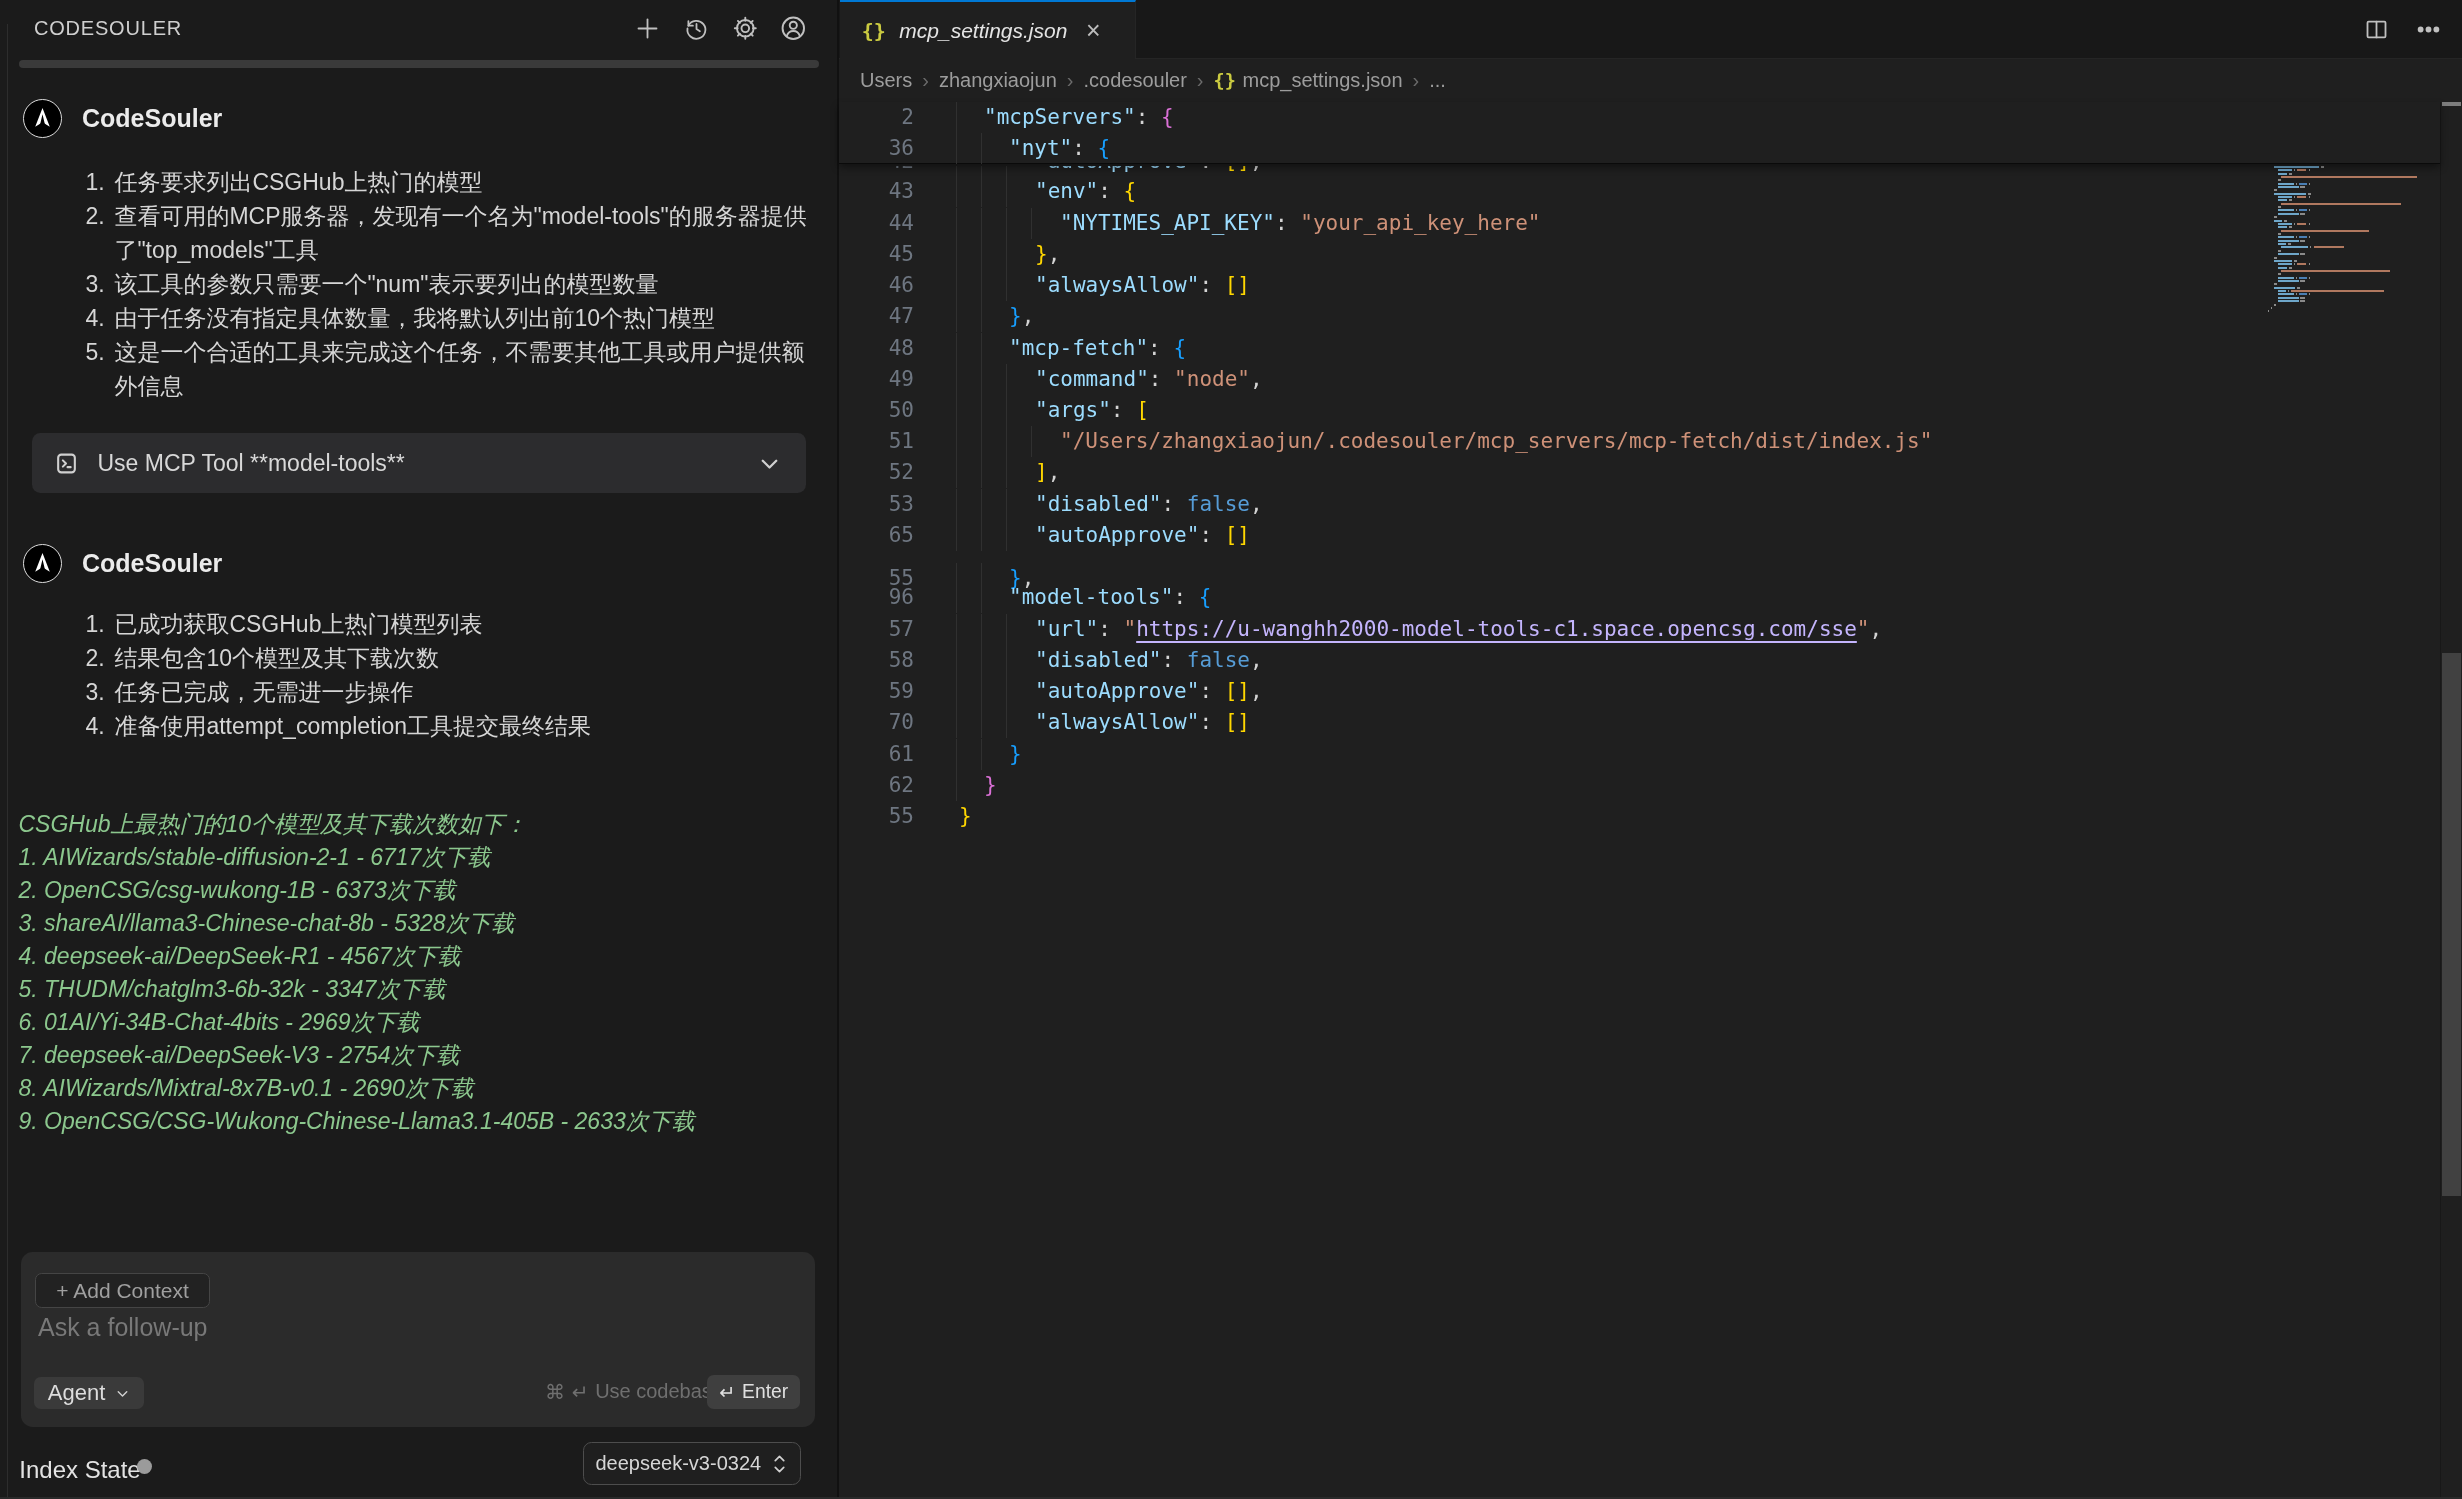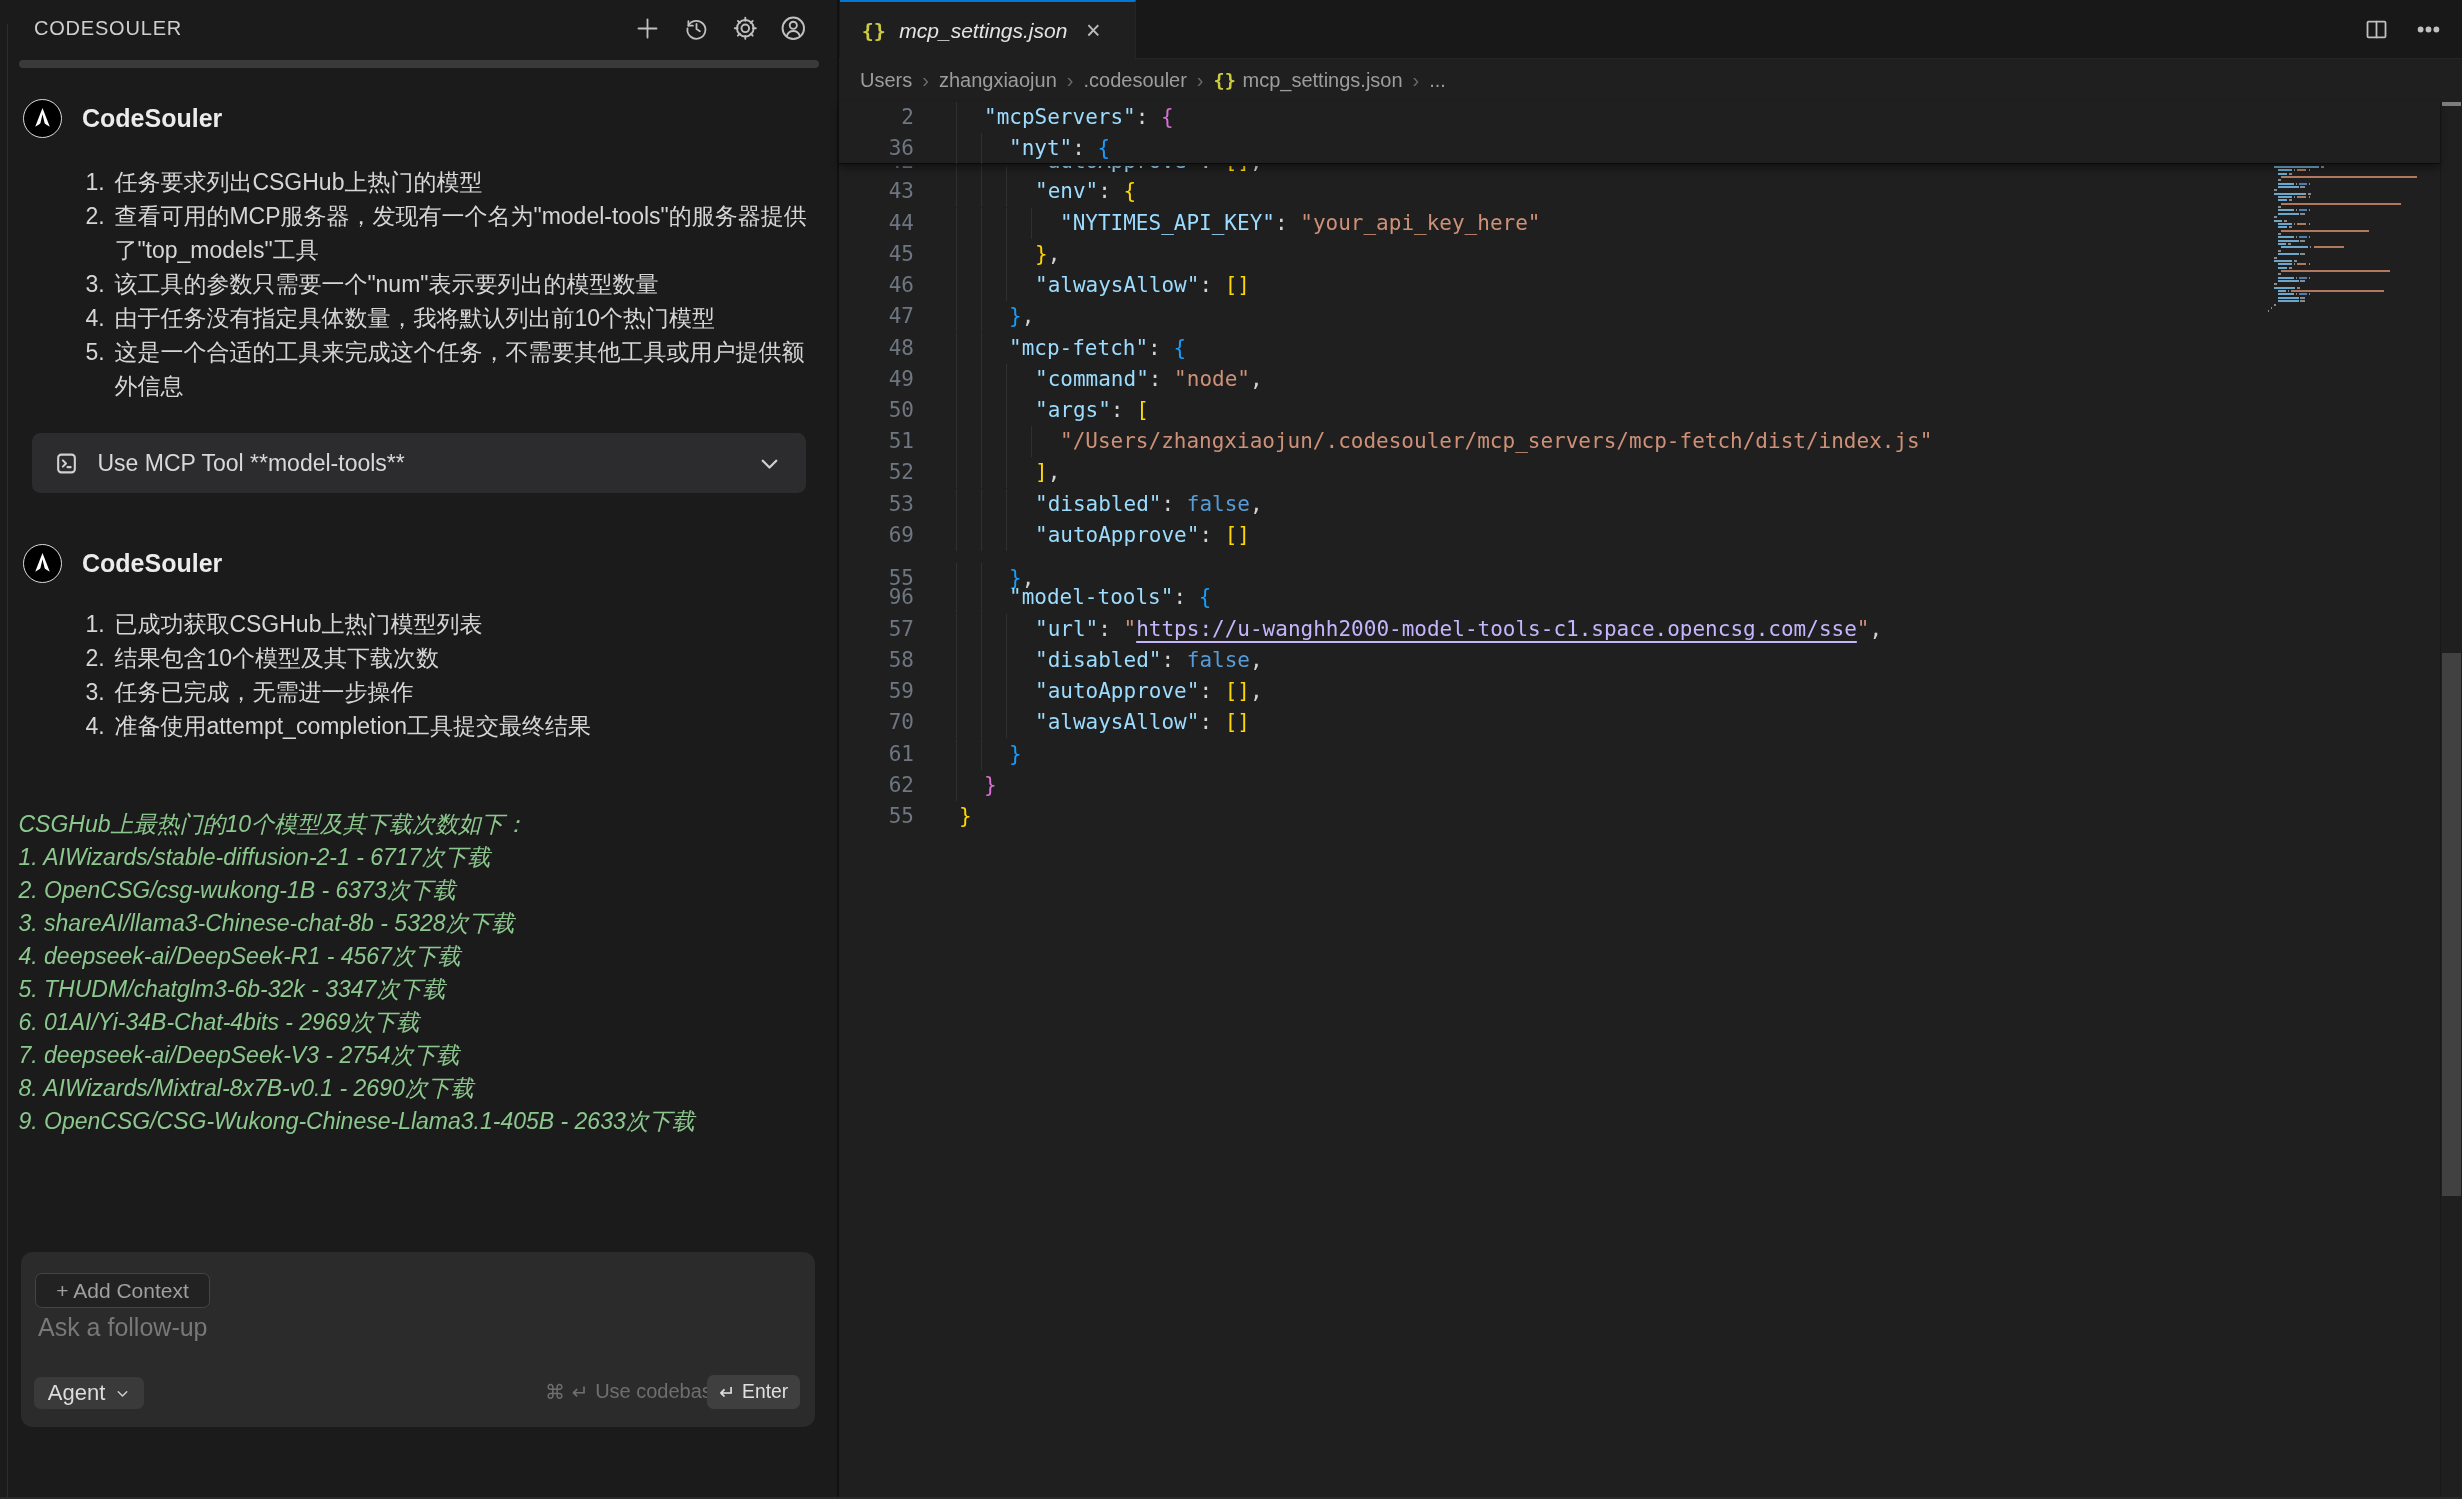--- a/index.html
+++ b/index.html
@@ -204,20 +204,31 @@
         <span>⌘</span>
         <span>↵</span>
         <span>Use codebase</span>
       </div>
       <div id="enter-pill">
         <span>↵</span>
         <span>Enter</span>
       </div>
     </div>
 
+    <div id="sb-footer">
+      <span id="index-state">Index State</span>
+      <span id="index-dot"></span>
+      <div id="model-select">
+        <span>deepseek-v3-0324</span>
+        <svg width="17" height="22" viewBox="0 0 20 26" class="chev-svg">
+          <polyline points="5,9 10,4 15,9"></polyline>
+            <polyline points="5,17 10,22 15,17"></polyline>
+        </svg>
+      </div>
+    </div>
   </div>
 
   <div id="pane-divider"></div>
 
   <div id="tabbar">
     <div id="tab">
       <span class="json-glyph">{}</span>
       <span class="fname">mcp_settings.json</span>
       <span class="close">×</span>
     </div>
@@ -256,21 +267,21 @@
         <div class="crow" style="top: 106px;"><span class="guide" style="left: 117px;"></span><span class="guide" style="left: 142px;"></span><span class="guide" style="left: 167px;"></span><span class="guide" style="left: 192px;"></span><span class="ln">44</span><span class="ctext" style="left: 221px;"><span class="tk-k">"NYTIMES_API_KEY"</span><span class="tk-p">: </span><span class="tk-s">"your_api_key_here"</span></span></div>
         <div class="crow" style="top: 137px;"><span class="guide" style="left: 117px;"></span><span class="guide" style="left: 142px;"></span><span class="guide" style="left: 167px;"></span><span class="ln">45</span><span class="ctext" style="left: 196px;"><span class="tk-b1">}</span><span class="tk-p">,</span></span></div>
         <div class="crow" style="top: 168px;"><span class="guide" style="left: 117px;"></span><span class="guide" style="left: 142px;"></span><span class="guide" style="left: 167px;"></span><span class="ln">46</span><span class="ctext" style="left: 196px;"><span class="tk-k">"alwaysAllow"</span><span class="tk-p">: </span><span class="tk-b1">[]</span></span></div>
         <div class="crow" style="top: 199px;"><span class="guide" style="left: 117px;"></span><span class="guide" style="left: 142px;"></span><span class="ln">47</span><span class="ctext" style="left: 170px;"><span class="tk-b3">}</span><span class="tk-p">,</span></span></div>
         <div class="crow" style="top: 231px;"><span class="guide" style="left: 117px;"></span><span class="guide" style="left: 142px;"></span><span class="ln">48</span><span class="ctext" style="left: 170px;"><span class="tk-k">"mcp-fetch"</span><span class="tk-p">: </span><span class="tk-b3">{</span></span></div>
         <div class="crow" style="top: 262px;"><span class="guide" style="left: 117px;"></span><span class="guide" style="left: 142px;"></span><span class="guide" style="left: 167px;"></span><span class="ln">49</span><span class="ctext" style="left: 196px;"><span class="tk-k">"command"</span><span class="tk-p">: </span><span class="tk-s">"node"</span><span class="tk-p">,</span></span></div>
         <div class="crow" style="top: 293px;"><span class="guide" style="left: 117px;"></span><span class="guide" style="left: 142px;"></span><span class="guide" style="left: 167px;"></span><span class="ln">50</span><span class="ctext" style="left: 196px;"><span class="tk-k">"args"</span><span class="tk-p">: </span><span class="tk-b1">[</span></span></div>
         <div class="crow" style="top: 324px;"><span class="guide" style="left: 117px;"></span><span class="guide" style="left: 142px;"></span><span class="guide" style="left: 167px;"></span><span class="guide" style="left: 192px;"></span><span class="ln">51</span><span class="ctext" style="left: 221px;"><span class="tk-s">"/Users/zhangxiaojun/.codesouler/mcp_servers/mcp-fetch/dist/index.js"</span></span></div>
         <div class="crow" style="top: 355px;"><span class="guide" style="left: 117px;"></span><span class="guide" style="left: 142px;"></span><span class="guide" style="left: 167px;"></span><span class="ln">52</span><span class="ctext" style="left: 196px;"><span class="tk-b1">]</span><span class="tk-p">,</span></span></div>
         <div class="crow" style="top: 387px;"><span class="guide" style="left: 117px;"></span><span class="guide" style="left: 142px;"></span><span class="guide" style="left: 167px;"></span><span class="ln">53</span><span class="ctext" style="left: 196px;"><span class="tk-k">"disabled"</span><span class="tk-p">: </span><span class="tk-kw">false</span><span class="tk-p">,</span></span></div>
-        <div class="crow" style="top: 418px;"><span class="guide" style="left: 117px;"></span><span class="guide" style="left: 142px;"></span><span class="guide" style="left: 167px;"></span><span class="ln">69</span><span class="ctext" style="left: 196px;"><span class="tk-k">"autoApprove"</span><span class="tk-p">: </span><span class="tk-b1">[]</span></span></div>
+        <div class="crow" style="top: 418px;"><span class="guide" style="left: 117px;"></span><span class="guide" style="left: 142px;"></span><span class="guide" style="left: 167px;"></span><span class="ln">65</span><span class="ctext" style="left: 196px;"><span class="tk-k">"autoApprove"</span><span class="tk-p">: </span><span class="tk-b1">[]</span></span></div>
         <div class="crow" style="top: 461px;"><span class="guide" style="left: 117px;"></span><span class="guide" style="left: 142px;"></span><span class="ln">55</span><span class="ctext" style="left: 170px;"><span class="tk-b3">}</span><span class="tk-p">,</span></span></div>
         <div class="crow" style="top: 480px;"><span class="guide" style="left: 117px;"></span><span class="guide" style="left: 142px;"></span><span class="ln">96</span><span class="ctext" style="left: 170px;"><span class="tk-k">"model-tools"</span><span class="tk-p">: </span><span class="tk-b3">{</span></span></div>
         <div class="crow" style="top: 512px;"><span class="guide" style="left: 117px;"></span><span class="guide" style="left: 142px;"></span><span class="guide" style="left: 167px;"></span><span class="ln">57</span><span class="ctext" style="left: 196px;"><span class="tk-k">"url"</span><span class="tk-p">: </span><span class="tk-s">"</span><span class="tk-lnk">https://u-wanghh2000-model-tools-c1.space.opencsg.com/sse</span><span class="tk-s">"</span><span class="tk-p">,</span></span></div>
         <div class="crow" style="top: 543px;"><span class="guide" style="left: 117px;"></span><span class="guide" style="left: 142px;"></span><span class="guide" style="left: 167px;"></span><span class="ln">58</span><span class="ctext" style="left: 196px;"><span class="tk-k">"disabled"</span><span class="tk-p">: </span><span class="tk-kw">false</span><span class="tk-p">,</span></span></div>
         <div class="crow" style="top: 574px;"><span class="guide" style="left: 117px;"></span><span class="guide" style="left: 142px;"></span><span class="guide" style="left: 167px;"></span><span class="ln">59</span><span class="ctext" style="left: 196px;"><span class="tk-k">"autoApprove"</span><span class="tk-p">: </span><span class="tk-b1">[]</span><span class="tk-p">,</span></span></div>
         <div class="crow" style="top: 605px;"><span class="guide" style="left: 117px;"></span><span class="guide" style="left: 142px;"></span><span class="guide" style="left: 167px;"></span><span class="ln">70</span><span class="ctext" style="left: 196px;"><span class="tk-k">"alwaysAllow"</span><span class="tk-p">: </span><span class="tk-b1">[]</span></span></div>
         <div class="crow" style="top: 637px;"><span class="guide" style="left: 117px;"></span><span class="guide" style="left: 142px;"></span><span class="ln">61</span><span class="ctext" style="left: 170px;"><span class="tk-b3">}</span></span></div>
         <div class="crow" style="top: 668px;"><span class="guide" style="left: 117px;"></span><span class="ln">62</span><span class="ctext" style="left: 145px;"><span class="tk-b2">}</span></span></div>
         <div class="crow" style="top: 699px;"><span class="ln">55</span><span class="ctext" style="left: 120px;"><span class="tk-b1">}</span></span></div>
       </div>

